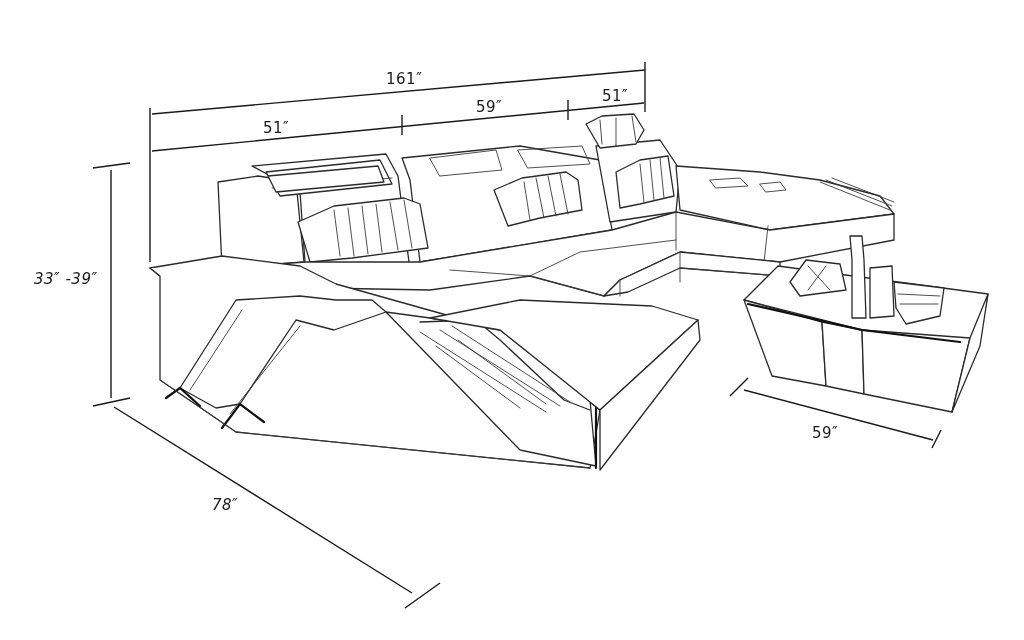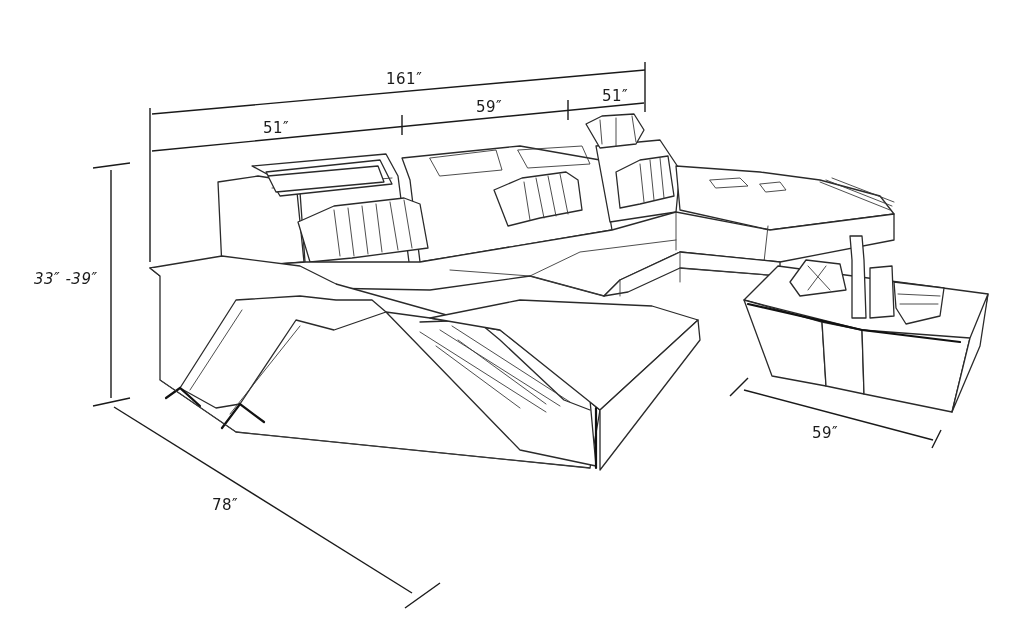--- a/index.html
+++ b/index.html
@@ -119,15 +119,15 @@
       <path class="ln2" d="M898,294 L940,296 M900,304 L938,304"></path>
     </g>
   </svg>
 
   
   <div class="dim-label" style="left:386px; top:70px;">161″</div>
   <div class="dim-label" style="left:263px; top:119px;">51″</div>
   <div class="dim-label" style="left:476px; top:98px;">59″</div>
   <div class="dim-label" style="left:602px; top:87px;">51″</div>
   <div class="dim-label" style="left:34px; top:270px;font-style:italic;">33″  -39″</div>
-  <div class="dim-label" style="left:212px; top:496px;">78″</div>
+  <div class="dim-label" style="left:212px; top:496px;font-style:italic;">78″</div>
   <div class="dim-label" style="left:812px; top:424px;">59″</div>
 </div>
 
 </body></html>

